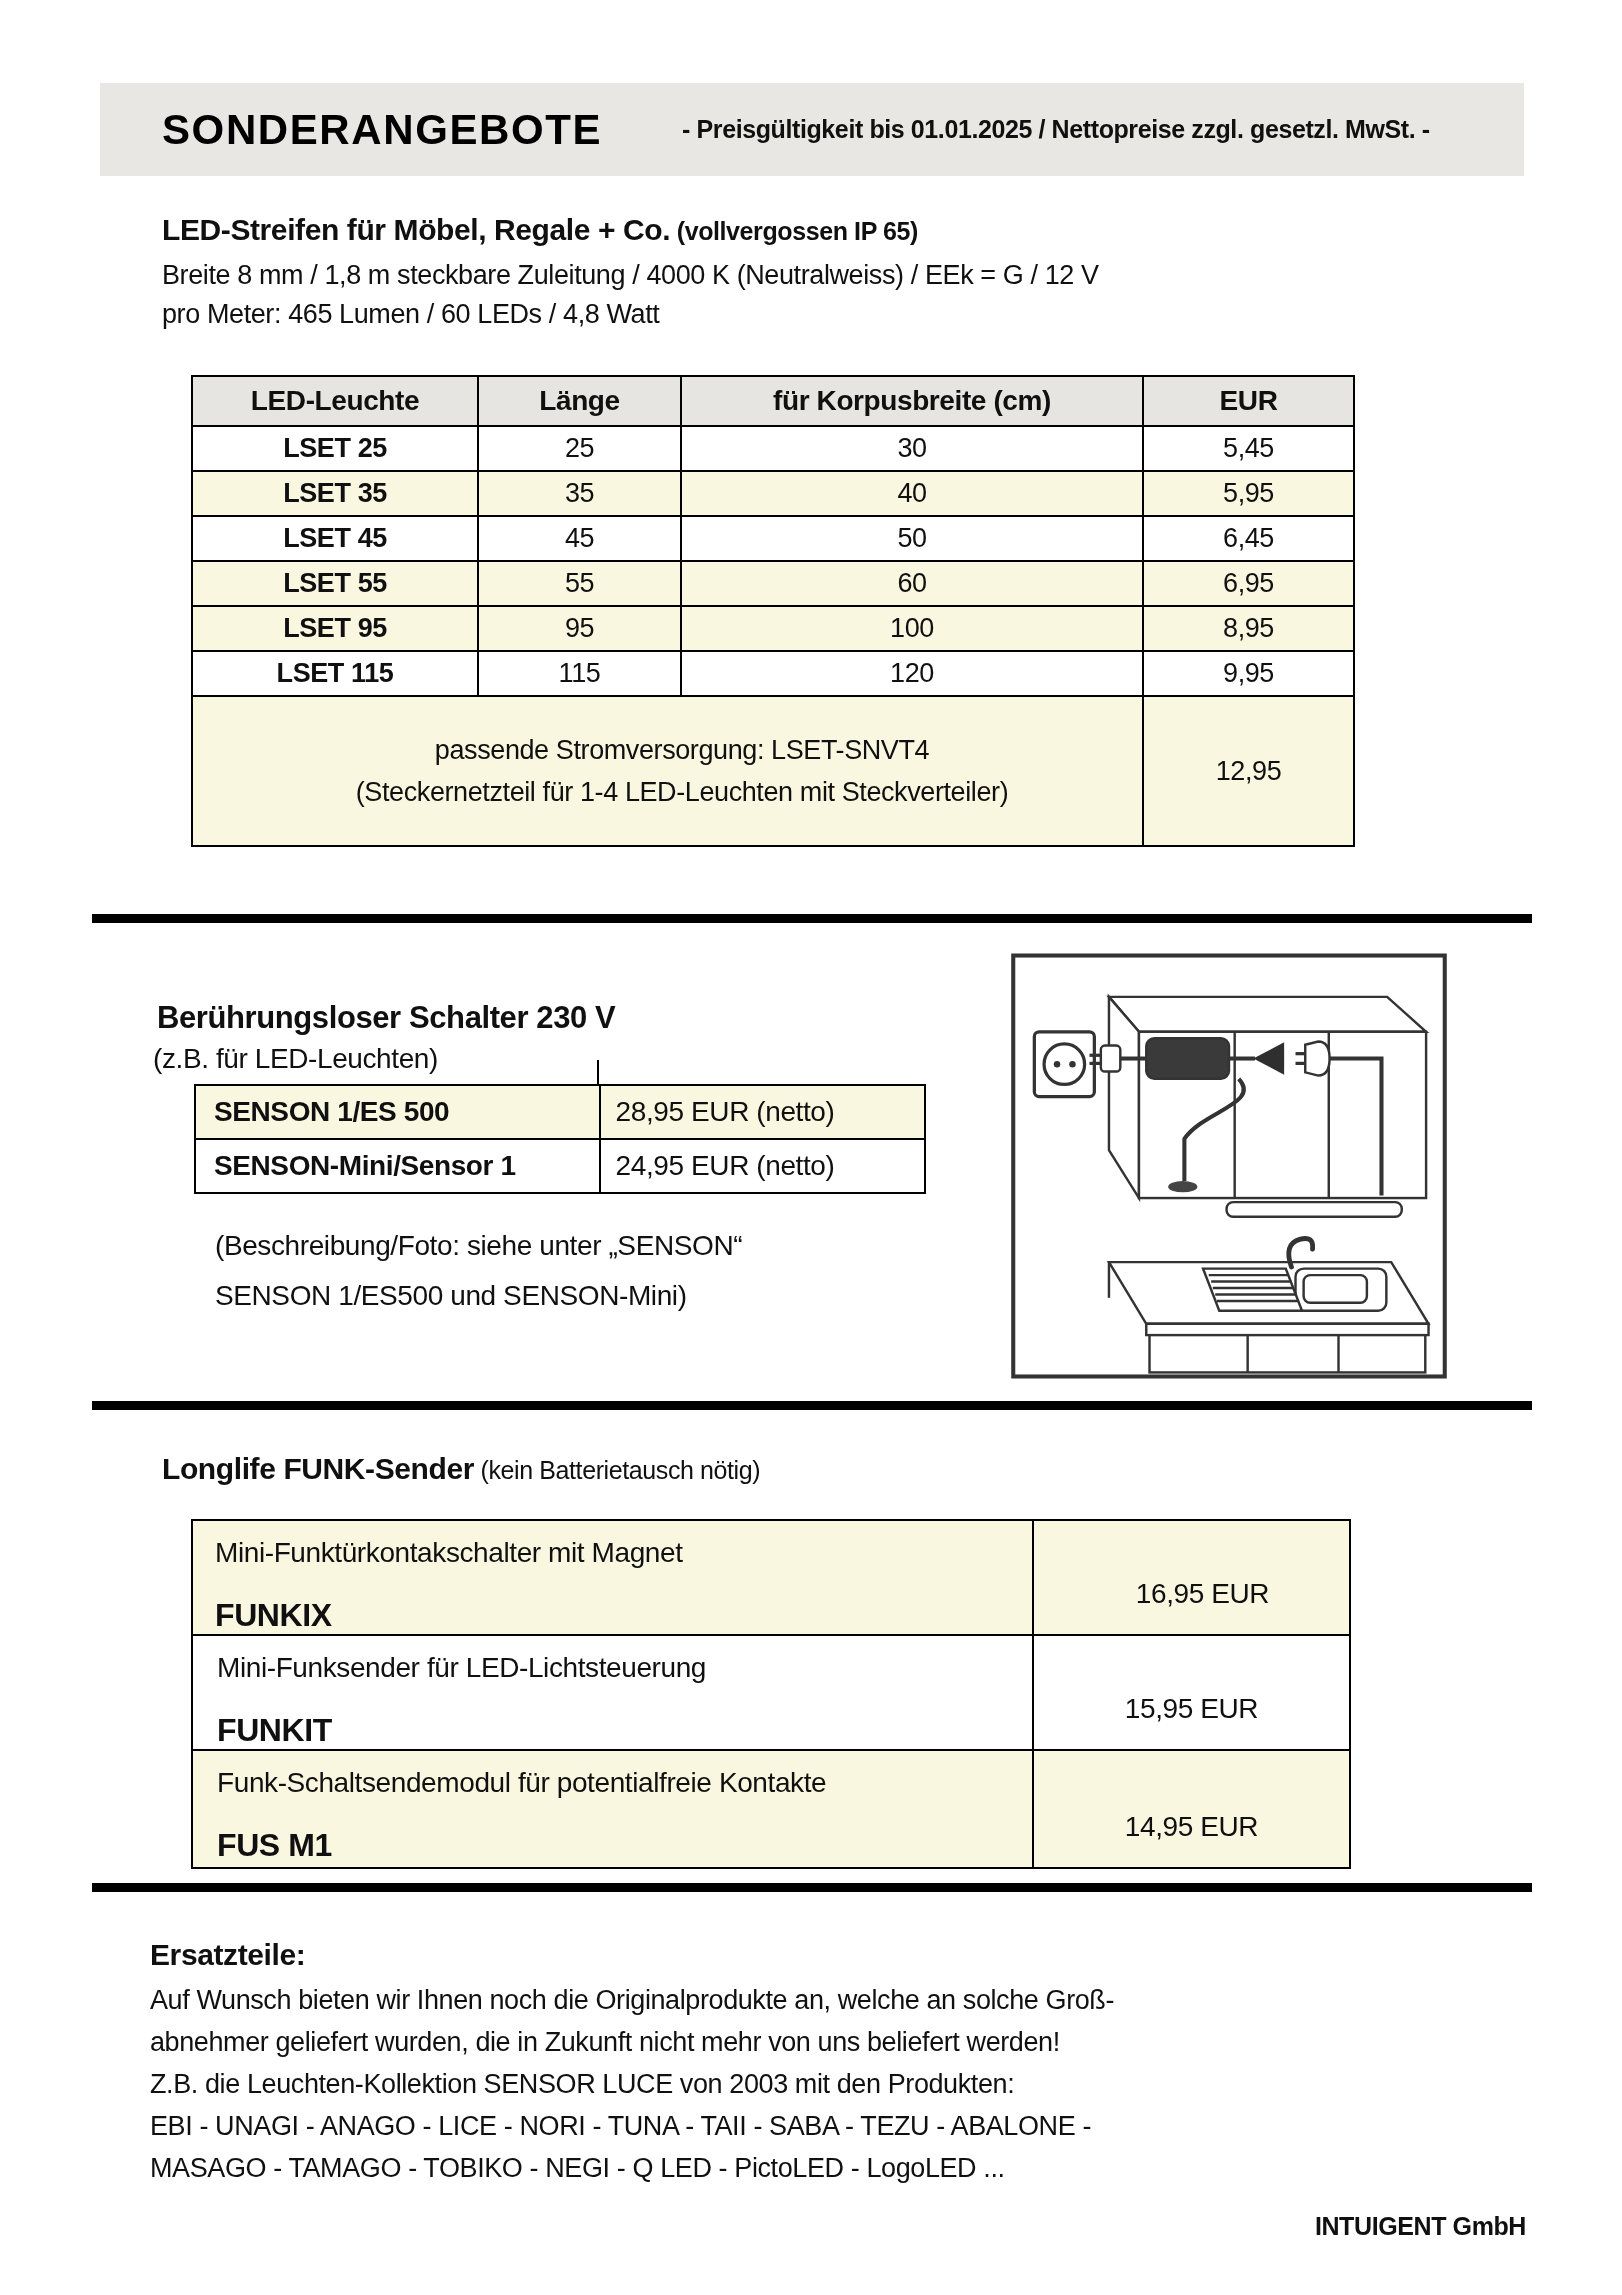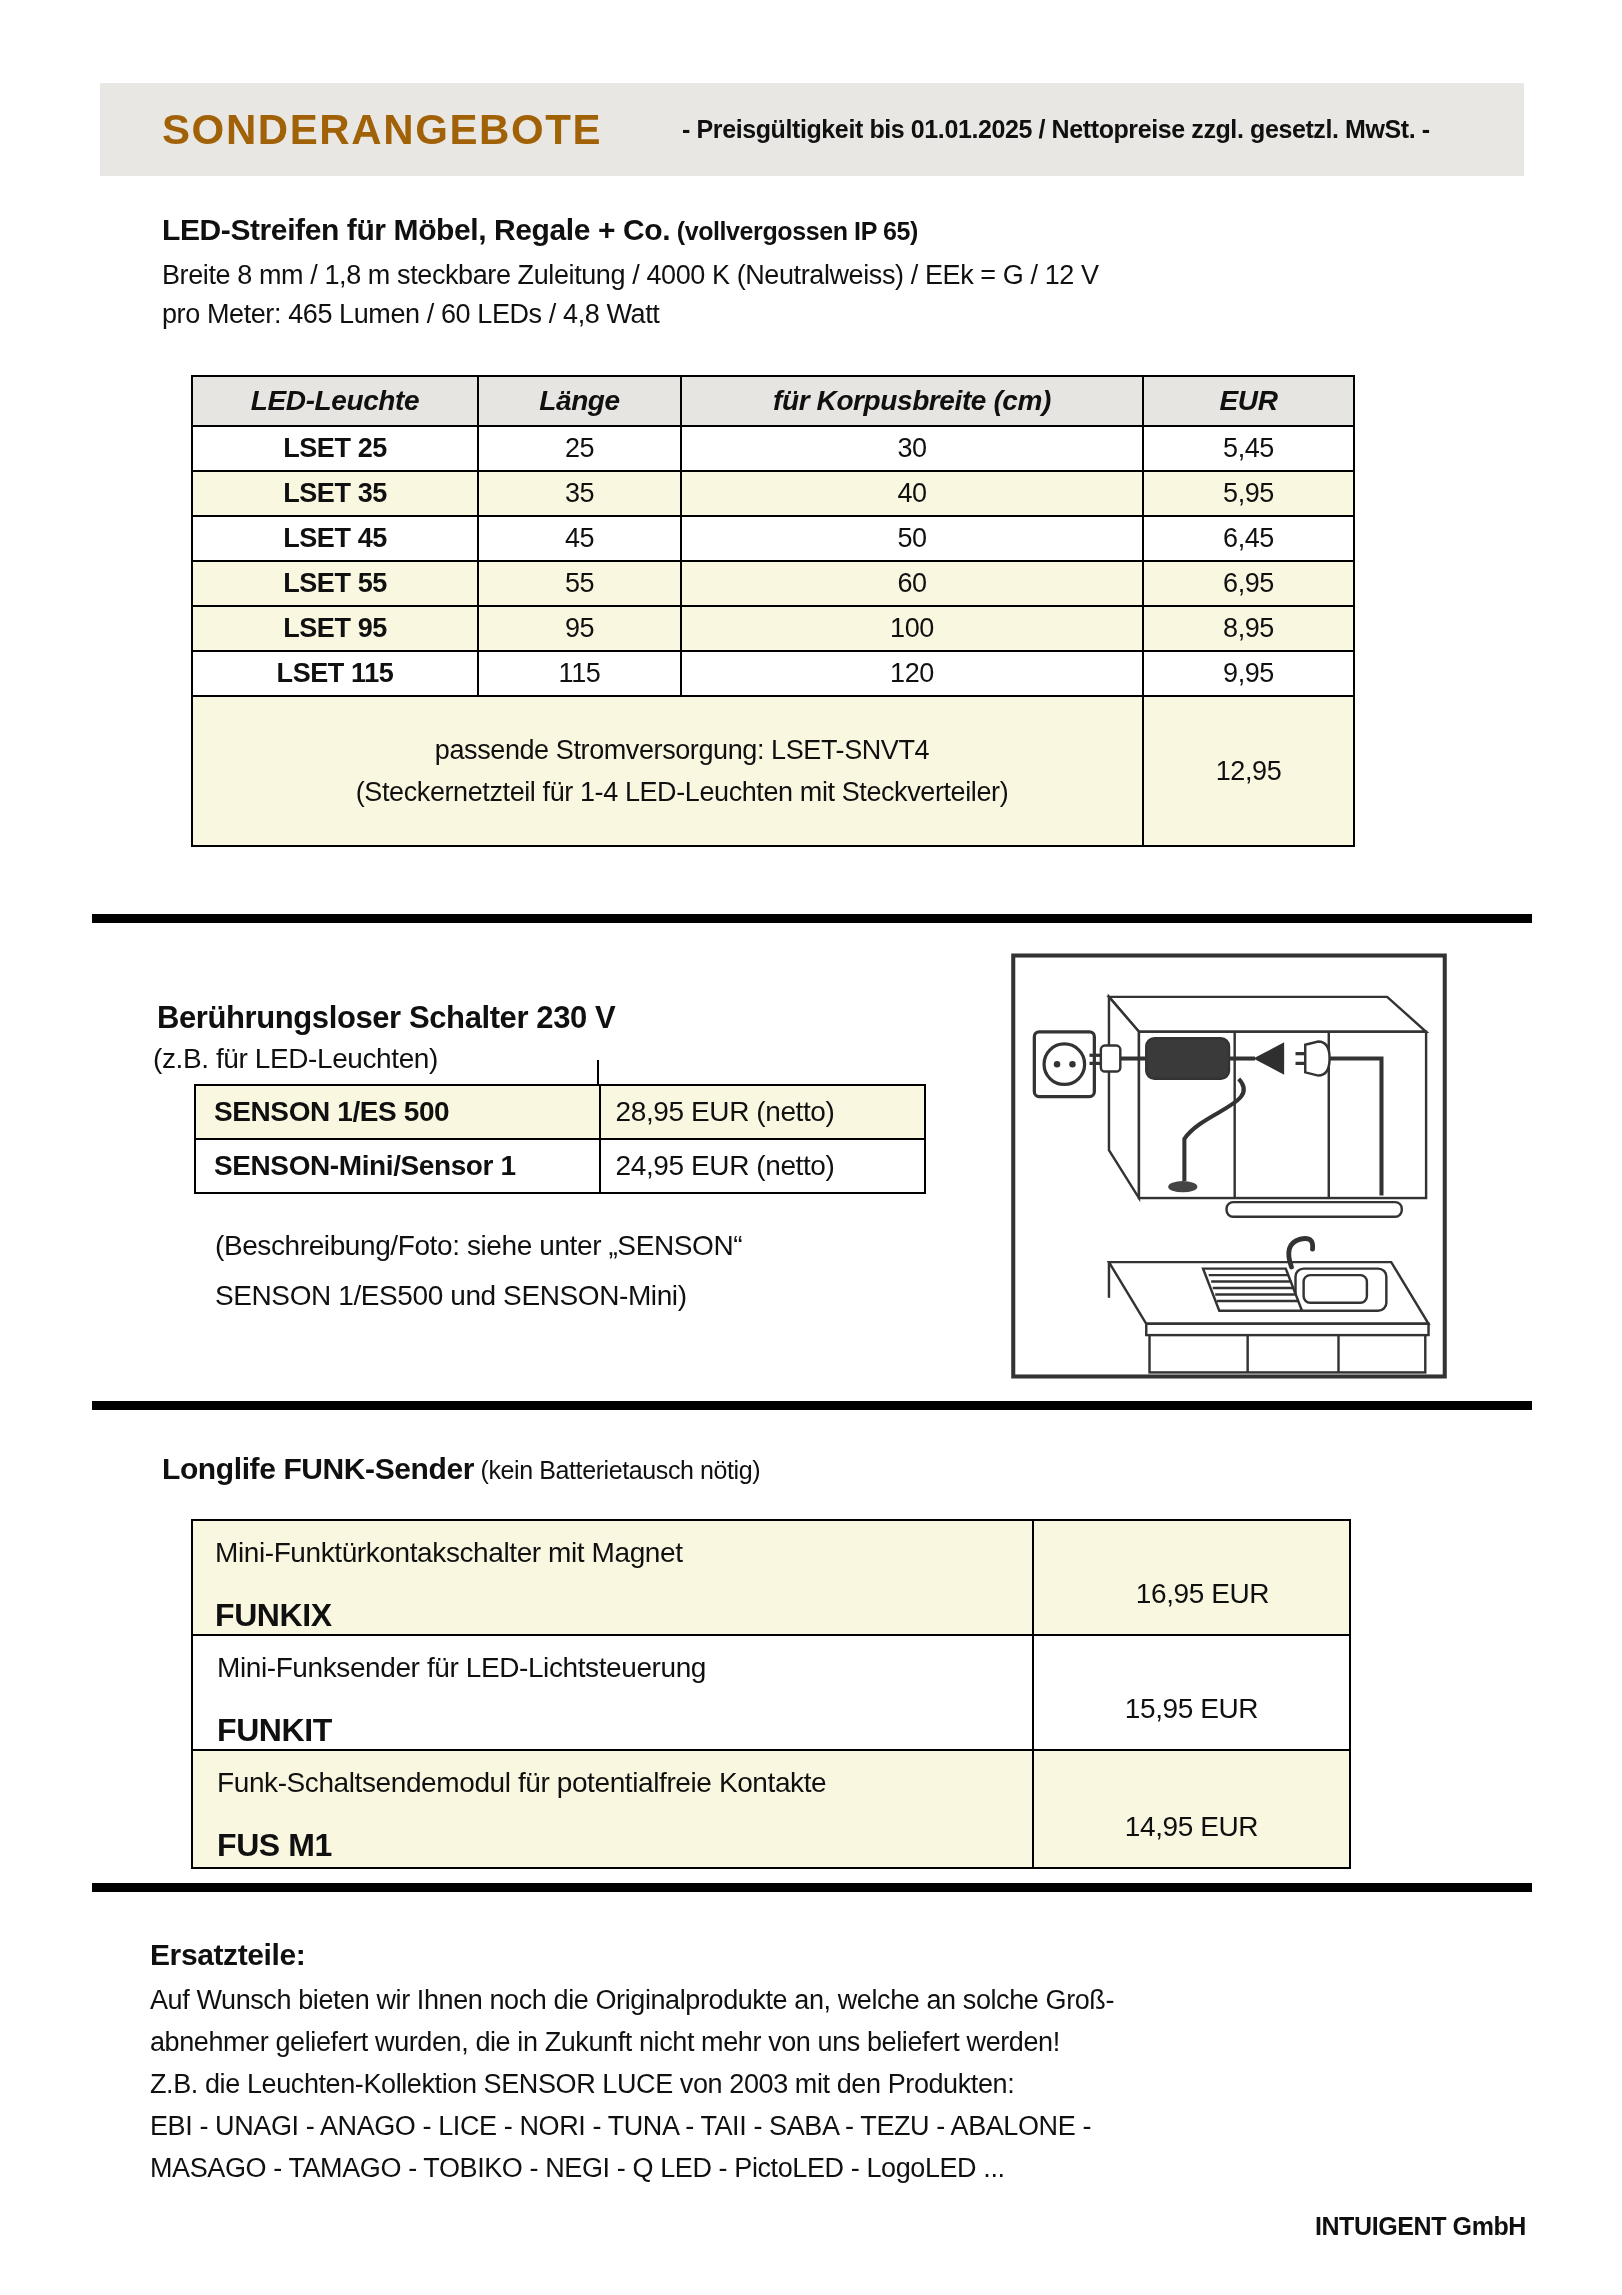--- a/index.html
+++ b/index.html
@@ -7,36 +7,36 @@
   .page {
     position:relative; width:1623px; height:2295px; background:#ffffff;
     font-family:"Liberation Sans","DejaVu Sans",sans-serif; color:#101010;
     letter-spacing:-0.4px; overflow:hidden;
   }
   .abs { position:absolute; }
 
   
   .banner { left:100px; top:83px; width:1424px; height:93px;
     background:#e8e7e4; display:flex; align-items:center; }
-  .banner-title { font-size:42px; font-weight:bold; color:#a16207;
+  .banner-title { font-size:42px; font-weight:bold; color:#000000;
     letter-spacing:1.6px; padding-left:62px; white-space:nowrap; }
   .banner-validity { font-size:25px; font-weight:bold; margin-left:80px; white-space:nowrap; }
 
   .h1 { font-size:30px; font-weight:bold; white-space:nowrap; }
   .h1 .suffix { font-size:25px; }
   .h2 { font-size:31px; font-weight:bold; white-space:nowrap; }
   .body-line { font-size:27px; white-space:nowrap; }
 
   table { border-collapse:collapse; table-layout:fixed; }
   td, th { font-size:27px; overflow:hidden; }
 
   
   .t1 { left:191px; top:375px; width:1161px; }
   .t1 th, .t1 td { border:2.4px solid #000; text-align:center; vertical-align:middle; }
-  .t1 th { height:50px; background:#e6e5e1; font-size:28px; font-weight:bold;font-style:italic; }
+  .t1 th { height:50px; background:#e6e5e1; font-size:28px; font-weight:bold; }
   .t1 td { height:45px; }
   .t1 .bold { font-weight:bold; }
   .cream { background:#faf7e1; }
   .t1 .psu-cell { text-align:center; padding-left:29px; height:150px; }
   .t1 .psu-cell div { line-height:42px; white-space:nowrap; }
 
   
   .t2 { left:194px; top:1084px; width:729px; }
   .t2 td { border:2.4px solid #000; height:54px; vertical-align:middle; font-size:28px; white-space:nowrap; }
   .t2 .name { font-weight:bold; padding-left:18px; }

